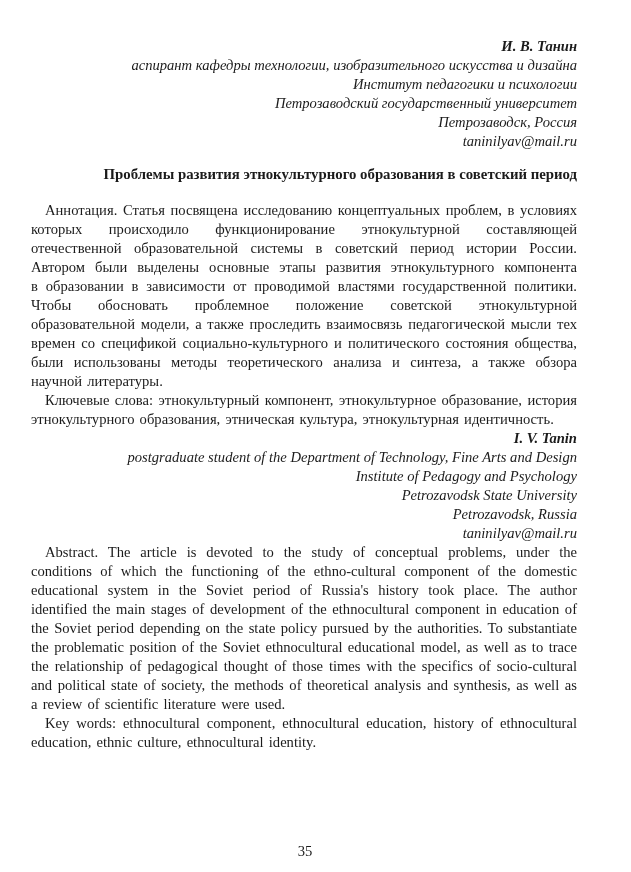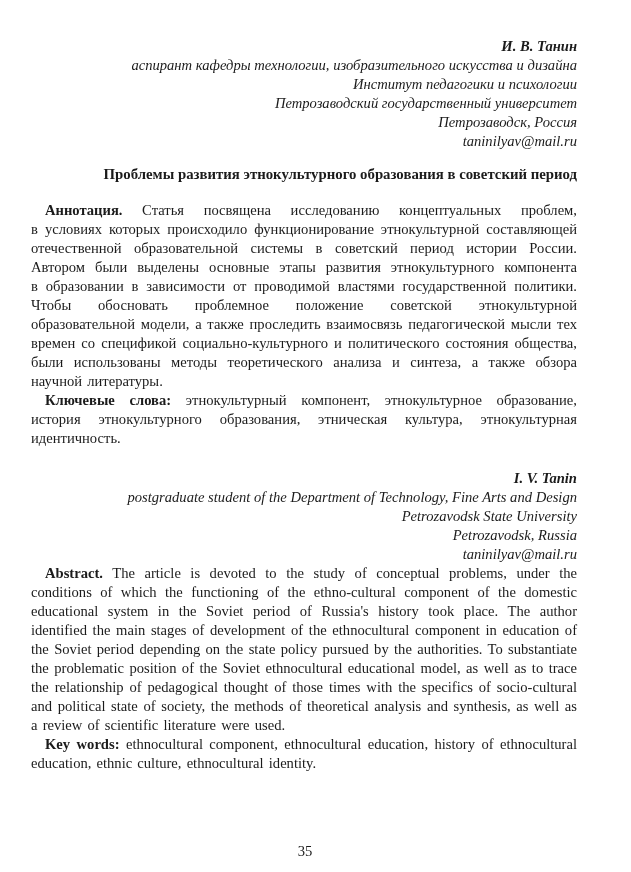--- a/index.html
+++ b/index.html
@@ -35,23 +35,23 @@
     text-align: right;
     line-height: 19px;
   }
   p.just {
     margin: 0;
     text-align: justify;
     text-indent: 14px;
     word-spacing: 1.5px;
   }
   .lead {
-    font-weight: bold;
+    font-weight: normal;
   }
-  .gap-lg { margin-top: 21px; }
+  .gap-lg { }
   .gap-md { margin-top: 17px; }
   .pagenum {
     position: absolute;
     left: 0;
     right: 0;
     bottom: 11px;
     text-align: center;
     text-indent: 0;
     margin-top: 36px;
   }
@@ -74,20 +74,21 @@
 
   <p class="just"><span class="lead">Аннотация.</span>
     <span>Статья посвящена исследованию концептуальных проблем, в&nbsp;условиях которых происходило функционирование этнокультурной составляющей отечественной образовательной системы в&nbsp;советский период истории России. Автором были выделены основные этапы развития этнокультурного компонента в&nbsp;образовании в&nbsp;зависимости от проводимой властями государственной политики. Чтобы обосновать проблемное положение советской этнокультурной образовательной модели, а также проследить взаимосвязь педагогической мысли тех времен со спецификой социально-культурного и&nbsp;политического состояния общества, были использованы методы теоретического анализа и синтеза, а также обзора научной литературы.</span></p>
 
   <p class="just"><span class="lead">Ключевые слова:</span>
     <span>этнокультурный компонент, этнокультурное образование, история этнокультурного образования, этническая культура, этнокультурная идентичность.</span></p>
 
   <div class="author gap-lg">
     <div class="name">I. V. Tanin</div>
     <div>postgraduate student of the Department of Technology, Fine Arts and Design</div>
+    <div>Institute of Pedagogy and Psychology</div>
     <div>Petrozavodsk State University</div>
     <div>Petrozavodsk, Russia</div>
     <div>taninilyav@mail.ru</div>
   </div>
 
 
   <p class="just"><span class="lead">Abstract.</span>
     <span>The article is devoted to the study of conceptual problems, under the conditions of which the functioning of the ethno-cultural component of the domestic educational system in the Soviet period of Russia's history took place. The author identified the main stages of development of the ethnocultural component in education of the Soviet period depending on the state policy pursued by the authorities. To substantiate the problematic position of the Soviet ethnocultural educational model, as well as to trace the relationship of pedagogical thought of those times with the specifics of socio-cultural and political state of society, the methods of theoretical analysis and synthesis, as well as a review of scientific literature were used.</span></p>
 
   <p class="just"><span class="lead">Key words:</span>

